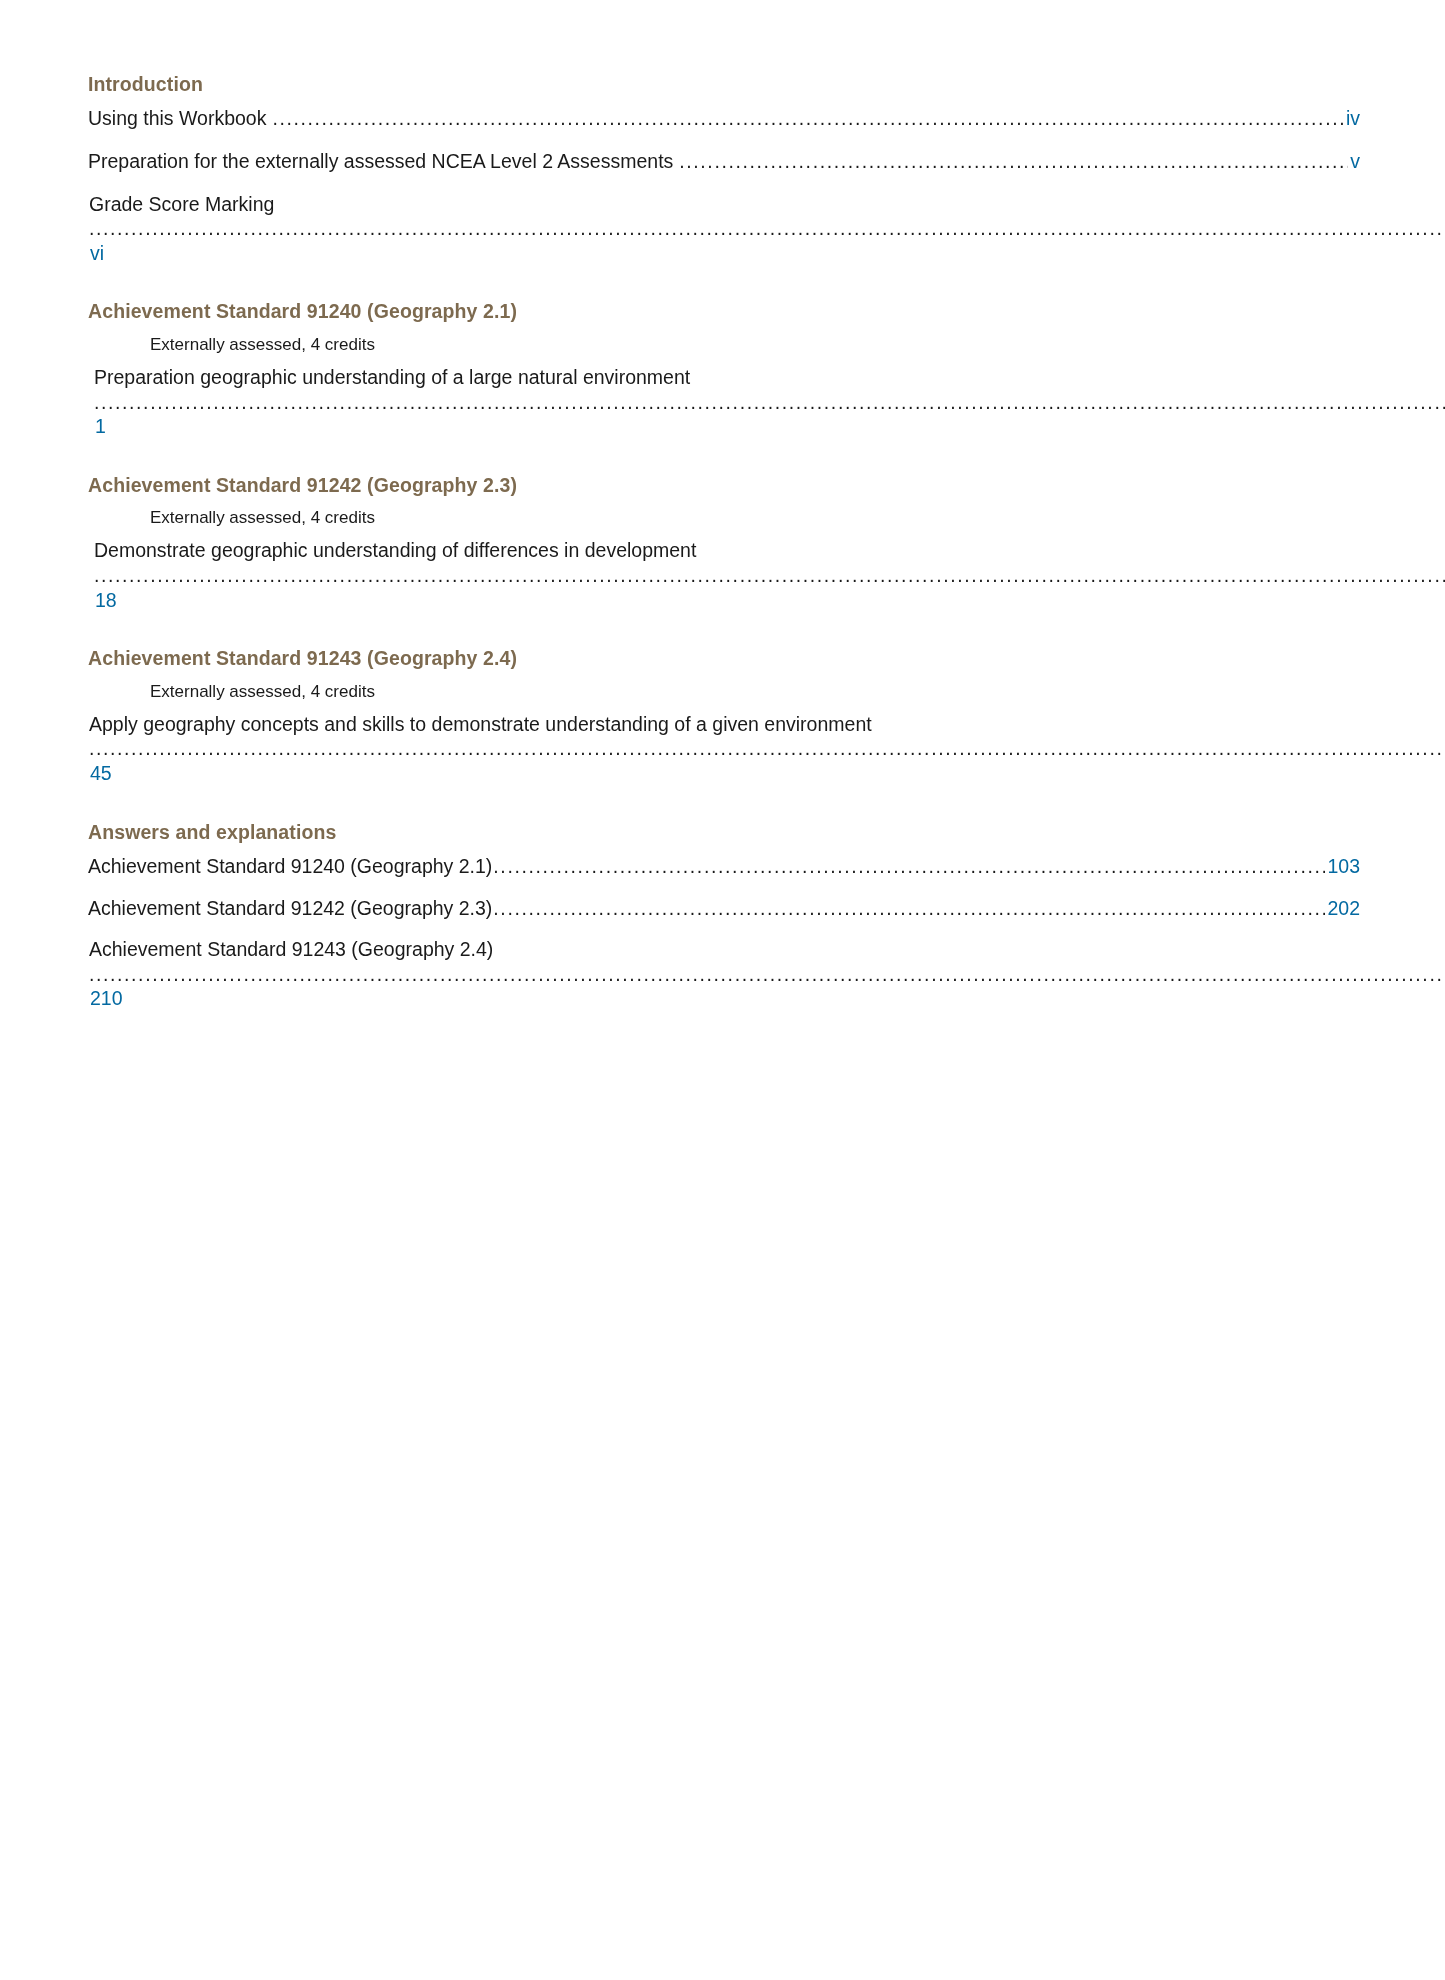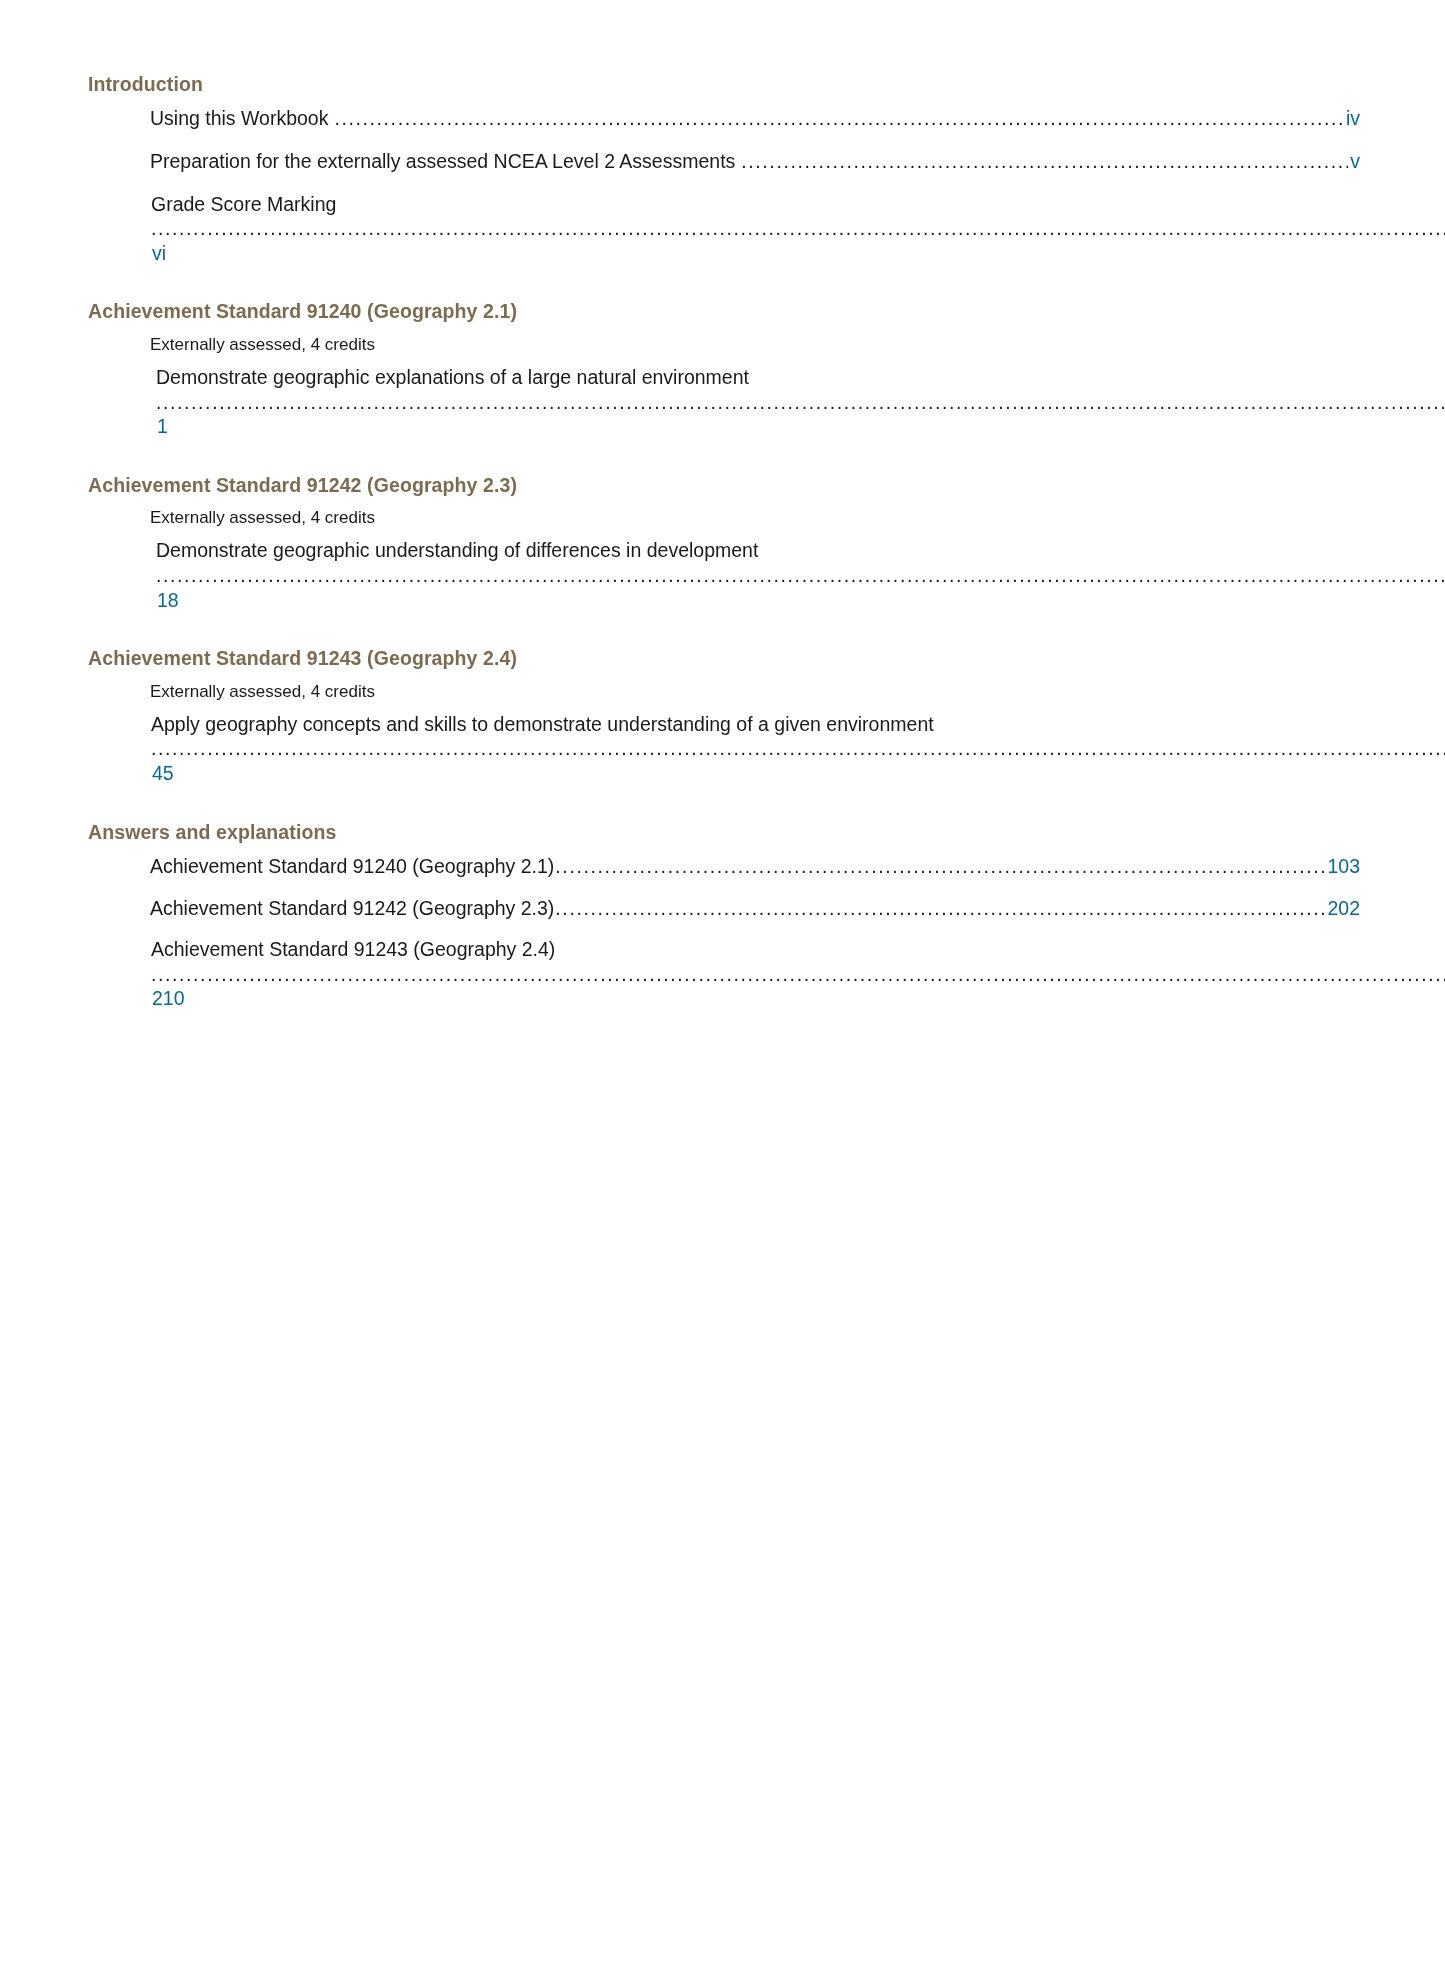--- a/index.html
+++ b/index.html
@@ -58,21 +58,20 @@
     line-height: 1.25;
     color: #7d6a4f;
     letter-spacing: 0.1px;
     margin: 0 0 10px 0;
   }
 
   
   .entry {
     display: flex;
     align-items: baseline;
-    margin-left: 62px;
     font-size: 19.5px;
     line-height: 1.26;
     color: #1a1a1a;
     margin-bottom: 12px;
     white-space: nowrap;
   }
   .entry:last-child { margin-bottom: 0; flex-direction: column; }
 
   .entry-label {
     flex: 0 0 auto;
@@ -150,21 +149,21 @@
         <span class="entry-page">vi</span>
       </div>
     </div>
 
     <div class="toc-group group-standard">
       <div class="group-heading">Achievement Standard 91240 (Geography 2.1)</div>
 
       <div class="entry-note">Externally assessed, 4 credits</div>
 
       <div class="entry gap">
-        <span class="entry-label">Demonstrate geographic explanations of a large natural environment</span>
+        <span class="entry-label">Preparation geographic understanding of a large natural environment</span>
         <span class="entry-leader"></span>
         <span class="entry-page">1</span>
       </div>
     </div>
 
     <div class="toc-group group-standard">
       <div class="group-heading">Achievement Standard 91242 (Geography 2.3)</div>
 
       <div class="entry-note">Externally assessed, 4 credits</div>
 

